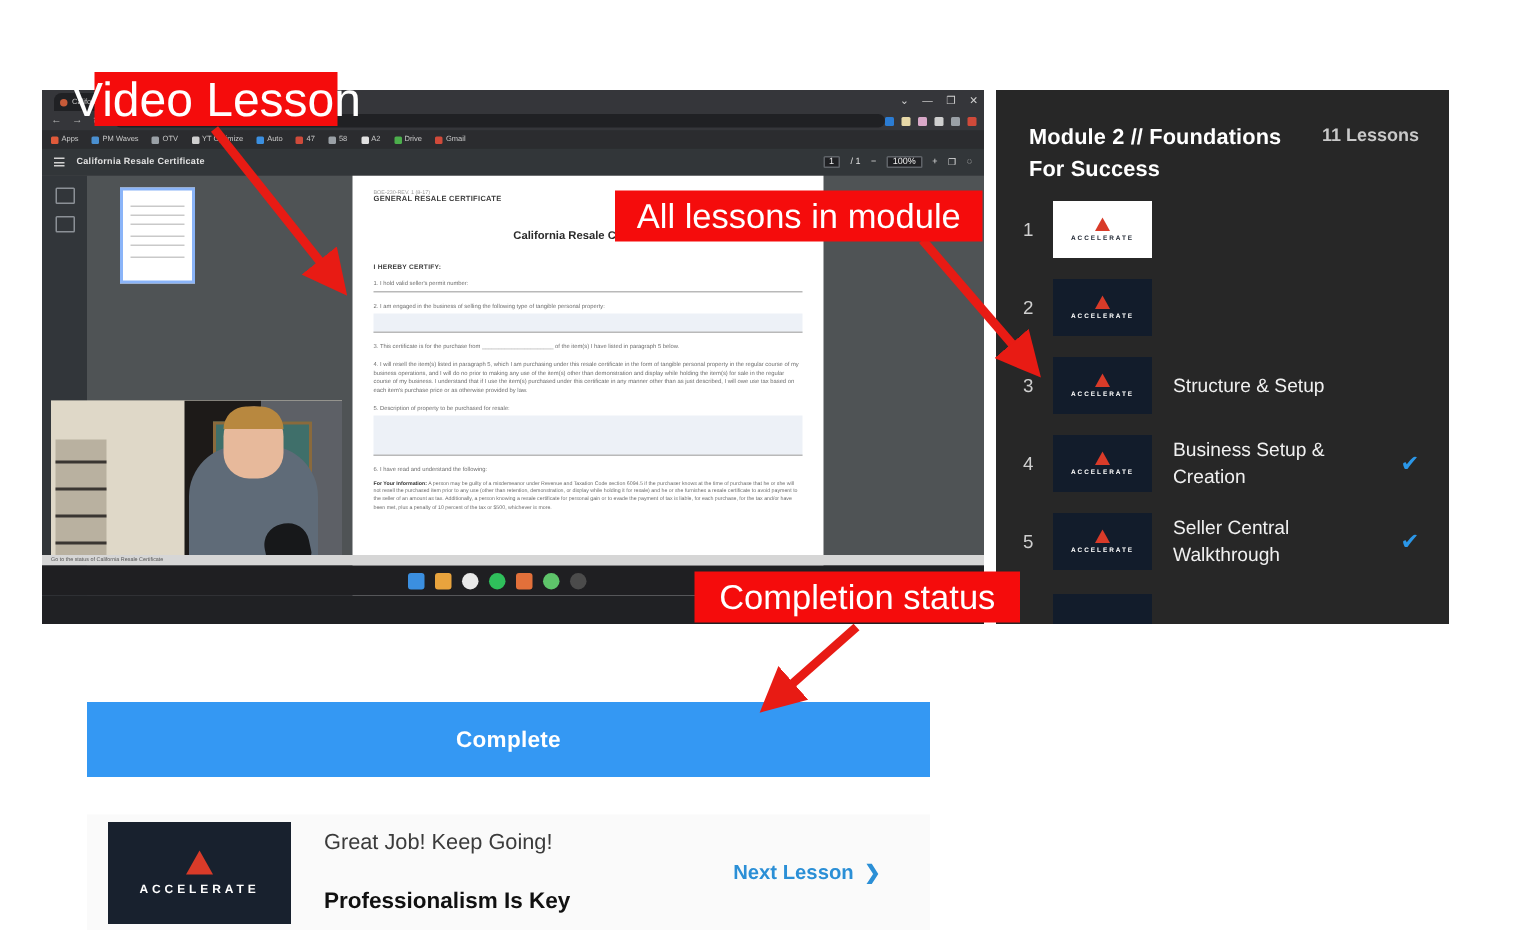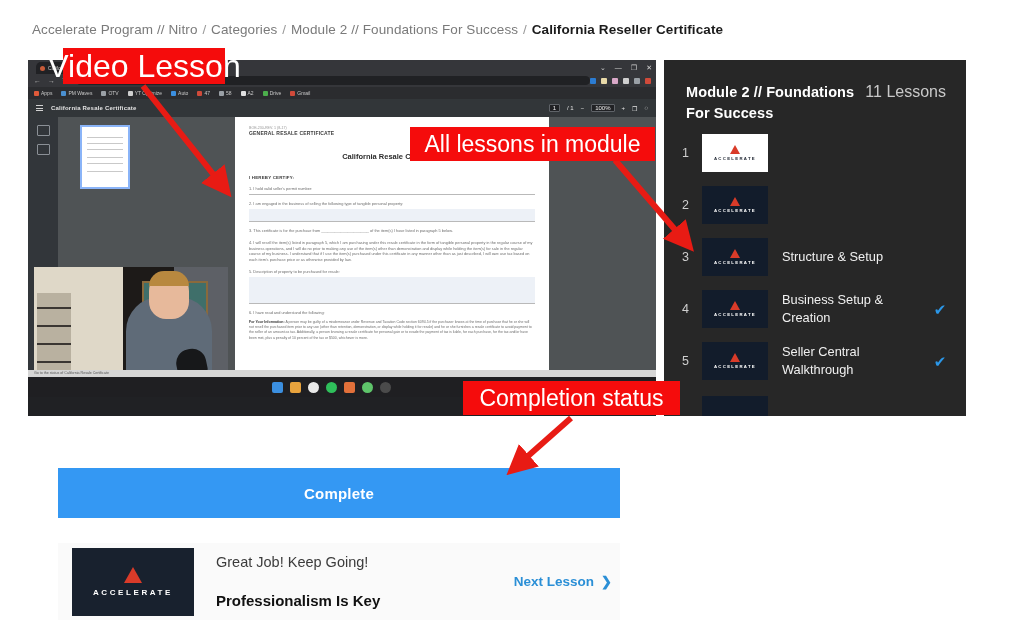--- a/index.html
+++ b/index.html
@@ -130,21 +130,21 @@
   .lessons{
     position:absolute;left:664px;top:60px;width:302px;height:356px;
     background:#272727;overflow:hidden;
   }
   .lsn-head{padding:22px 22px 4px 22px;position:relative;}
   .lsn-title{
     font-size:14.5px;font-weight:bold;color:#ffffff;line-height:1.42;
     width:192px;letter-spacing:.1px;
   }
   .lsn-count{
-    position:absolute;right:20px;top:23px;font-size:16px;color:#c9c9c9;
+    position:absolute;right:20px;top:23px;font-size:12px;color:#c9c9c9;font-weight:bold;
   }
   .lsn-row{
     display:flex;align-items:center;padding:7px 18px 7px 18px;position:relative;
   }
   .lsn-num{width:20px;font-size:12.5px;color:#cfcfcf;flex:none;}
   .lsn-thumb{
     width:66px;height:38px;flex:none;background:#121c2b;
     display:flex;flex-direction:column;align-items:center;justify-content:center;
   }
   .lsn-thumb.white{background:#ffffff;}
@@ -185,21 +185,21 @@
     display:flex;flex-direction:column;align-items:center;justify-content:center;
   }
   .next-thumb .logo-a{
     border-left-width:9px;border-right-width:9px;border-bottom-width:16px;
   }
   .next-thumb .logo-word{font-size:8px;letter-spacing:2.6px;margin-top:5px;}
   .next-text{margin-left:22px;flex:1;}
   .next-sub{font-size:14.5px;color:#3b3b3b;}
   .next-title{font-size:15px;color:#111;font-weight:bold;margin-top:22px;}
   .next-link{
-    margin-right:8px;font-size:13.5px;font-weight:bold;color:#2b8fd6;
+    margin-right:33px;font-size:13.5px;font-weight:bold;color:#2b8fd6;
     display:flex;align-items:flex-start;gap:7px;cursor:pointer;white-space:nowrap;
   }
   .next-link .chev{font-size:13px;}
 
   
   .anno{
     position:absolute;background:#f50c0c;color:#ffffff;
     font-family:"Liberation Sans",sans-serif;font-size:25px;
     display:flex;align-items:center;justify-content:center;
     padding:2px 10px;box-sizing:border-box;white-space:nowrap;
@@ -207,29 +207,20 @@
   .anno-video{left:63px;top:48px;width:162px;height:36px;font-size:32px;text-align:right;}
   .anno-lessons{left:410px;top:127px;width:245px;height:34px;font-size:23px;}
   .anno-status{left:463px;top:381px;width:217px;height:34px;font-size:23px;}
   .arrows{position:absolute;left:0;top:0;width:1024px;height:620px;pointer-events:none;}
 </style>
 </head>
 <body>
 
 <div class="page">
 
-  <div class="breadcrumb">
-    <span class="crumb">Accelerate Program // Nitro</span>
-    <span class="sep">/</span>
-    <span class="crumb">Categories</span>
-    <span class="sep">/</span>
-    <span class="crumb">Module 2 // Foundations For Success</span>
-    <span class="sep">/</span>
-    <span class="current">California Reseller Certificate</span>
-  </div>
 
   <div class="video">
 
     <div class="vid-titlebar">
       <div class="vid-tab">
         <span class="fav"></span>
         <span>California Resale Certificate</span>
       </div>
       <div class="wbtns">
         <span class="wbtn">⌄</span>

